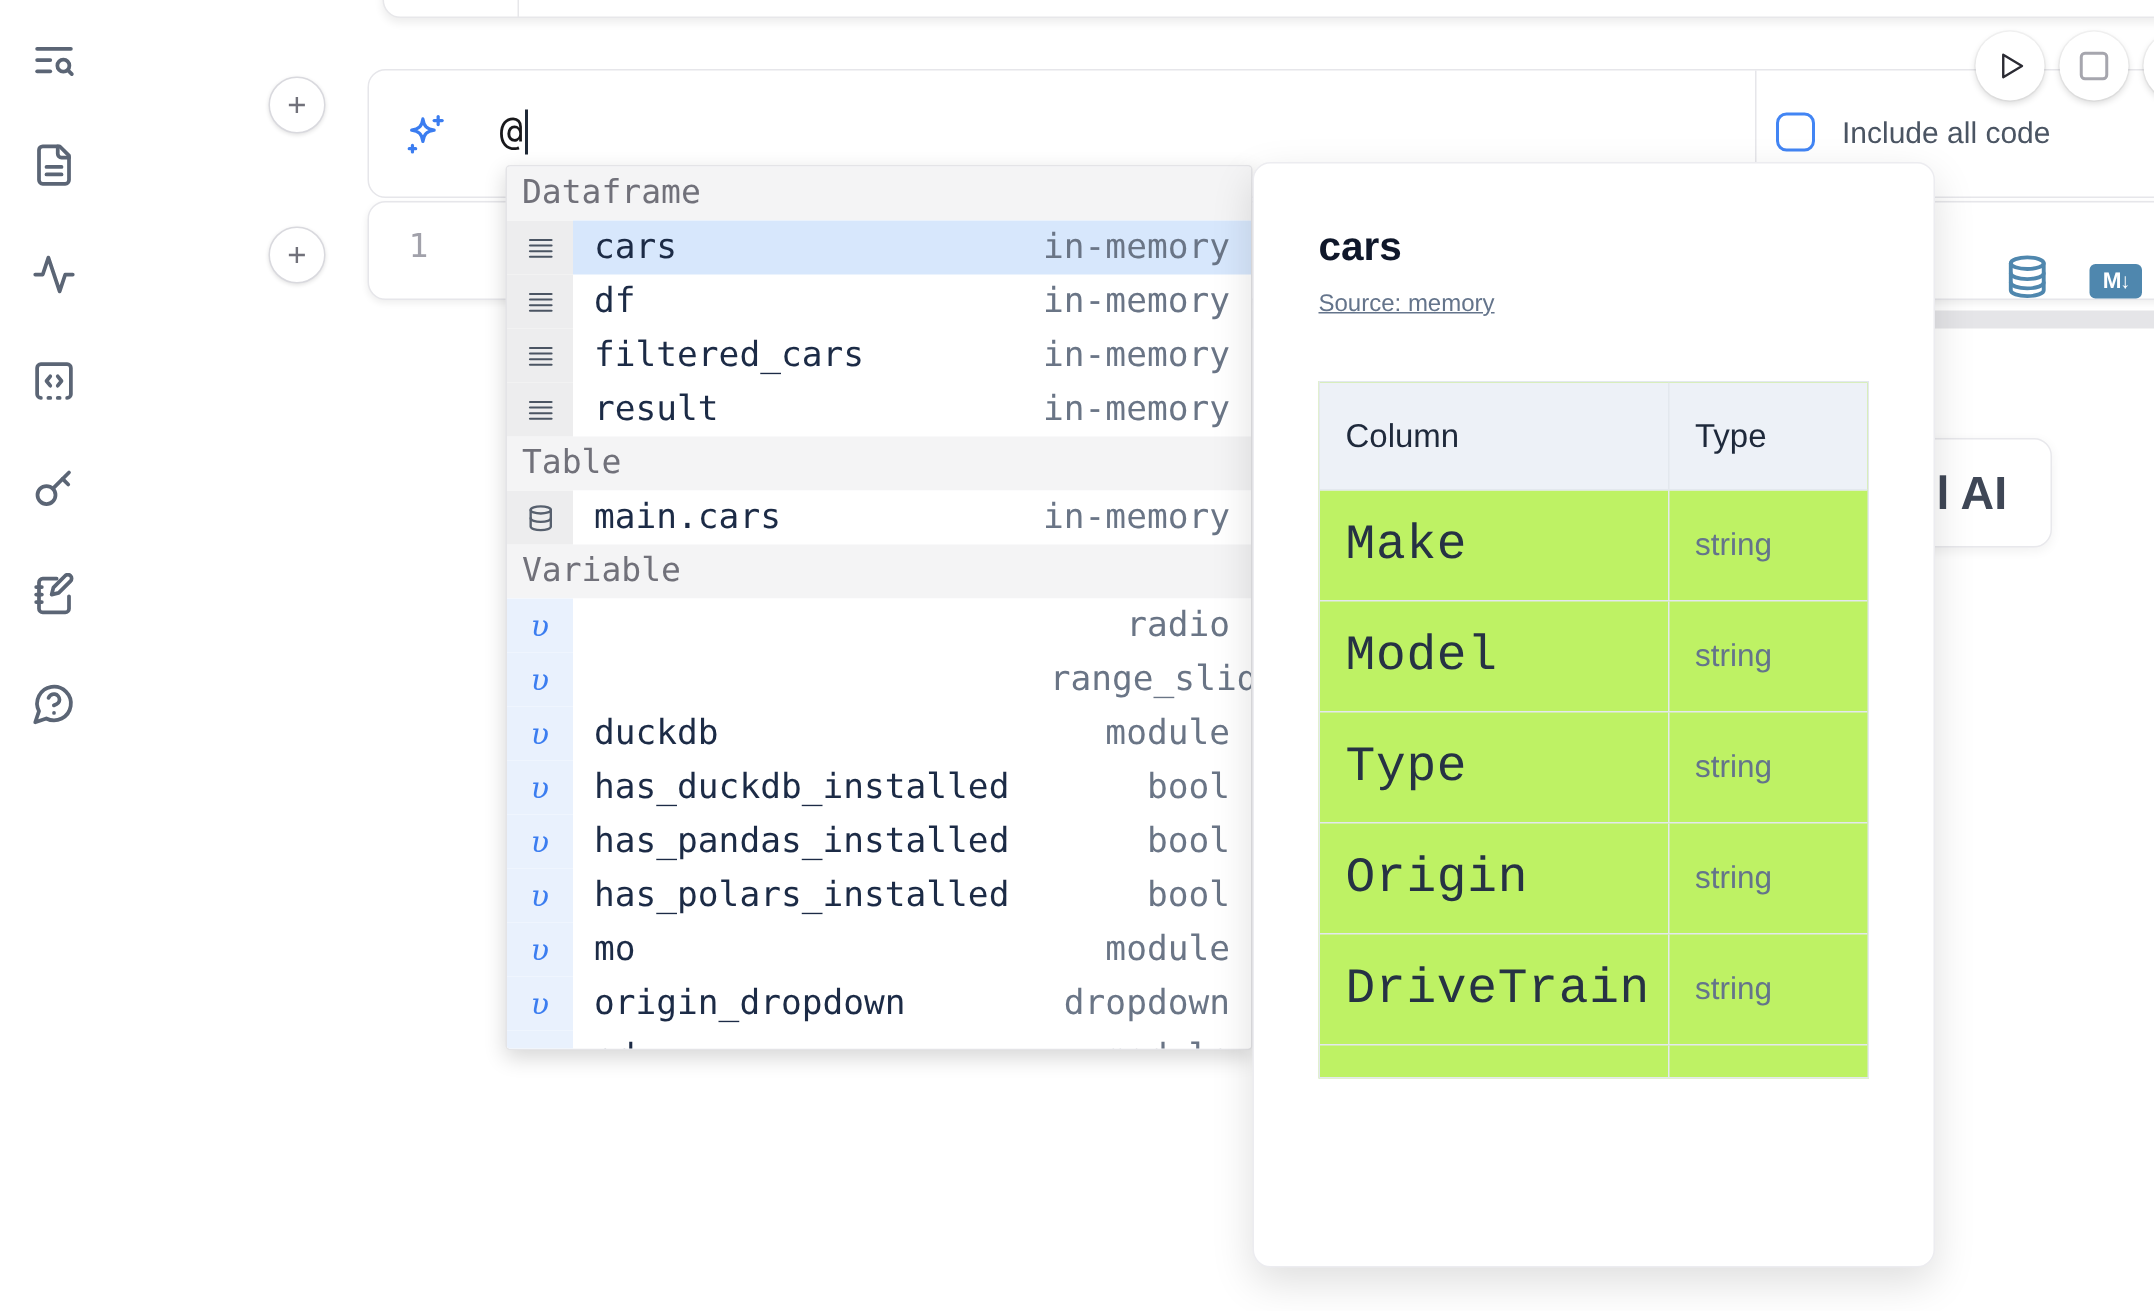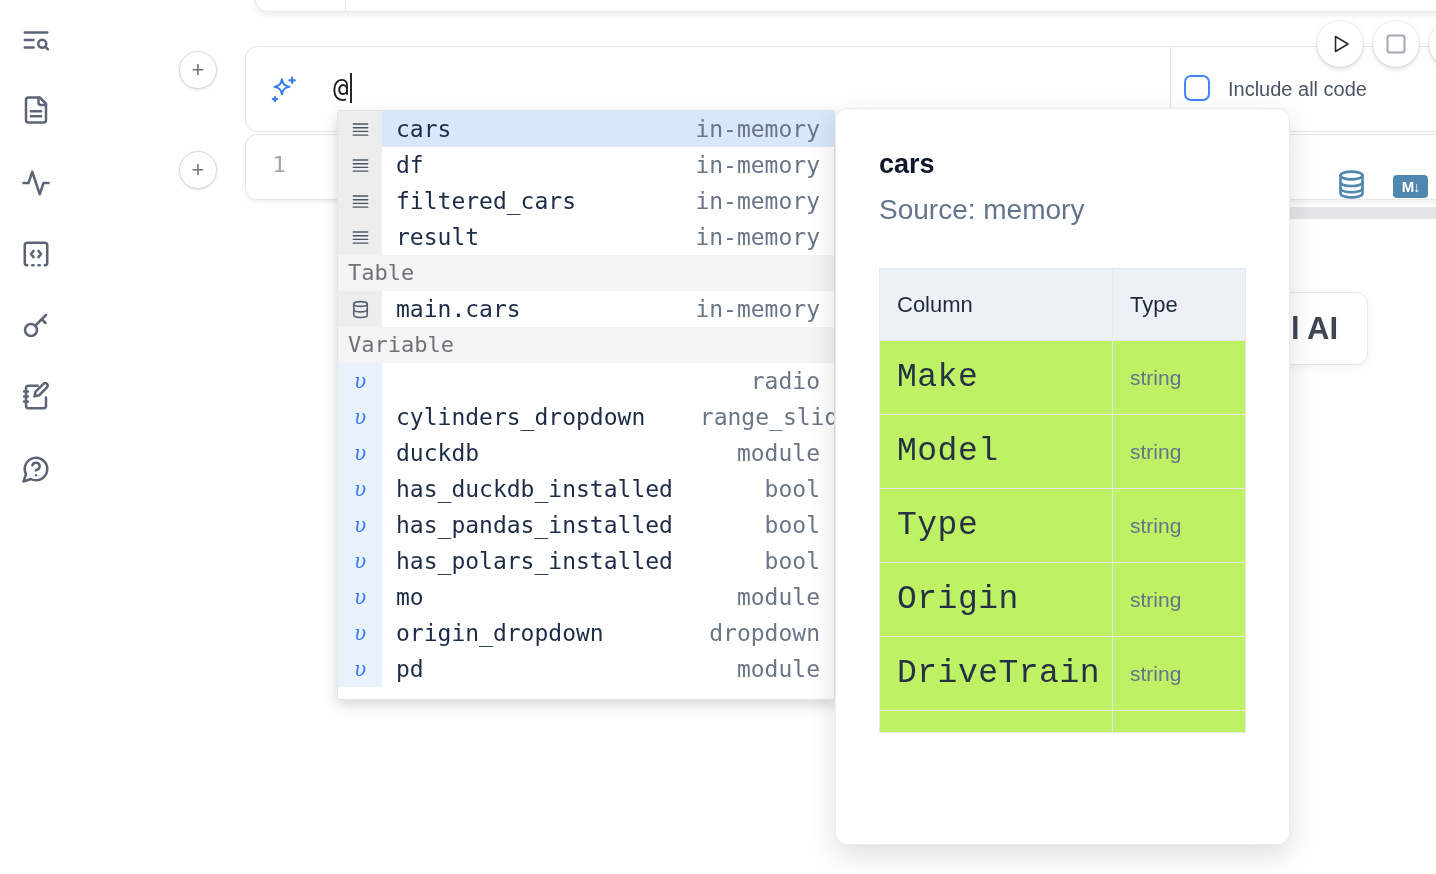--- a/index.html
+++ b/index.html
@@ -80,21 +80,21 @@
   .dd-detail.overflow { margin-right:-46px; }
   .dd-gutter svg { width:19px; height:19px; stroke:#4b5563; stroke-width:2; fill:none; stroke-linecap:round; }
   .dd-gutter .db-mini { stroke:#57606e; }
   .dd-gutter .var-glyph { font-family:"DejaVu Serif", serif; font-style:italic; font-size:20px; color:#3b7df0; }
 
   
   .panel { position:absolute; left:835px; top:108px; width:455px; height:737px; background:#fff;
     border:1px solid #ececf0; border-radius:12px; box-shadow:0 10px 28px rgba(0,0,0,.13); z-index:30;
     padding:40px 43px; overflow:hidden; }
   .panel-title { font-size:27px; font-weight:bold; color:#0f172a; }
-  .panel-source { margin-top:14px; font-size:28px; color:#64748b; }
+  .panel-source { margin-top:14px; font-size:16px; color:#64748b;text-decoration:underline; }
   .panel-badge { margin-top:32px; height:46px; background:#f1f5f9; border-radius:8px;
     display:flex; align-items:center; padding-left:16px; font-size:21px; color:#1e293b; }
   .schema-wrap { margin-top:42px; border:1px solid #e3e8ee; height:465px; overflow:hidden; background:#bef264; }
   .schema-row { display:flex; border-bottom:1px solid #e3e8ee; height:74px; align-items:center; }
   .schema-row.header { background:#edf1f7; height:72px; }
   .schema-col1 { width:233px; padding-left:17px; border-right:1px solid #e3e8ee; height:100%;
     display:flex; align-items:center; }
   .schema-col2 { flex:1; padding-left:17px; height:100%; display:flex; align-items:center; }
   .schema-row.header .schema-col1, .schema-row.header .schema-col2 { font-size:22px; color:#1e293b; }
   .schema-name { font-family:Liberation Mono, monospace; font-size:33px; letter-spacing:.5px; color:#263244; }
@@ -217,20 +217,21 @@
       <span class="arrow">↓</span>
     </div>
 </div>
 <div class="gray-strip"></div>
 
 <div class="ai-btn">
   <span>l AI</span>
 </div>
 
 <div class="dropdown" id="dropdown">
+    <div class="dd-header">Dataframe</div>
     <div class="dd-item kind-dataframe selected">
       <div class="dd-gutter">
         <svg viewBox="0 0 24 24">
           <path d="M3 4.5h18M3 10h18M3 15.5h18M3 21h18" transform="scale(1,0.85) translate(0,1.5)"></path>
         </svg>
       </div>
       <div class="dd-main">
         <span class="dd-name">cars</span>
         <span class="dd-detail">in-memory</span>
       </div>
@@ -289,21 +290,20 @@
       </div>
       <div class="dd-main">
         <span class="dd-detail">radio</span>
       </div>
     </div>
     <div class="dd-item kind-variable">
       <div class="dd-gutter">
         <span class="var-glyph">υ</span>
       </div>
       <div class="dd-main">
-        <span class="dd-name">cylinders_dropdown</span>
         <span class="dd-detail overflow">range_slider</span>
       </div>
     </div>
     <div class="dd-item kind-variable">
       <div class="dd-gutter">
         <span class="var-glyph">υ</span>
       </div>
       <div class="dd-main">
         <span class="dd-name">duckdb</span>
         <span class="dd-detail">module</span>

